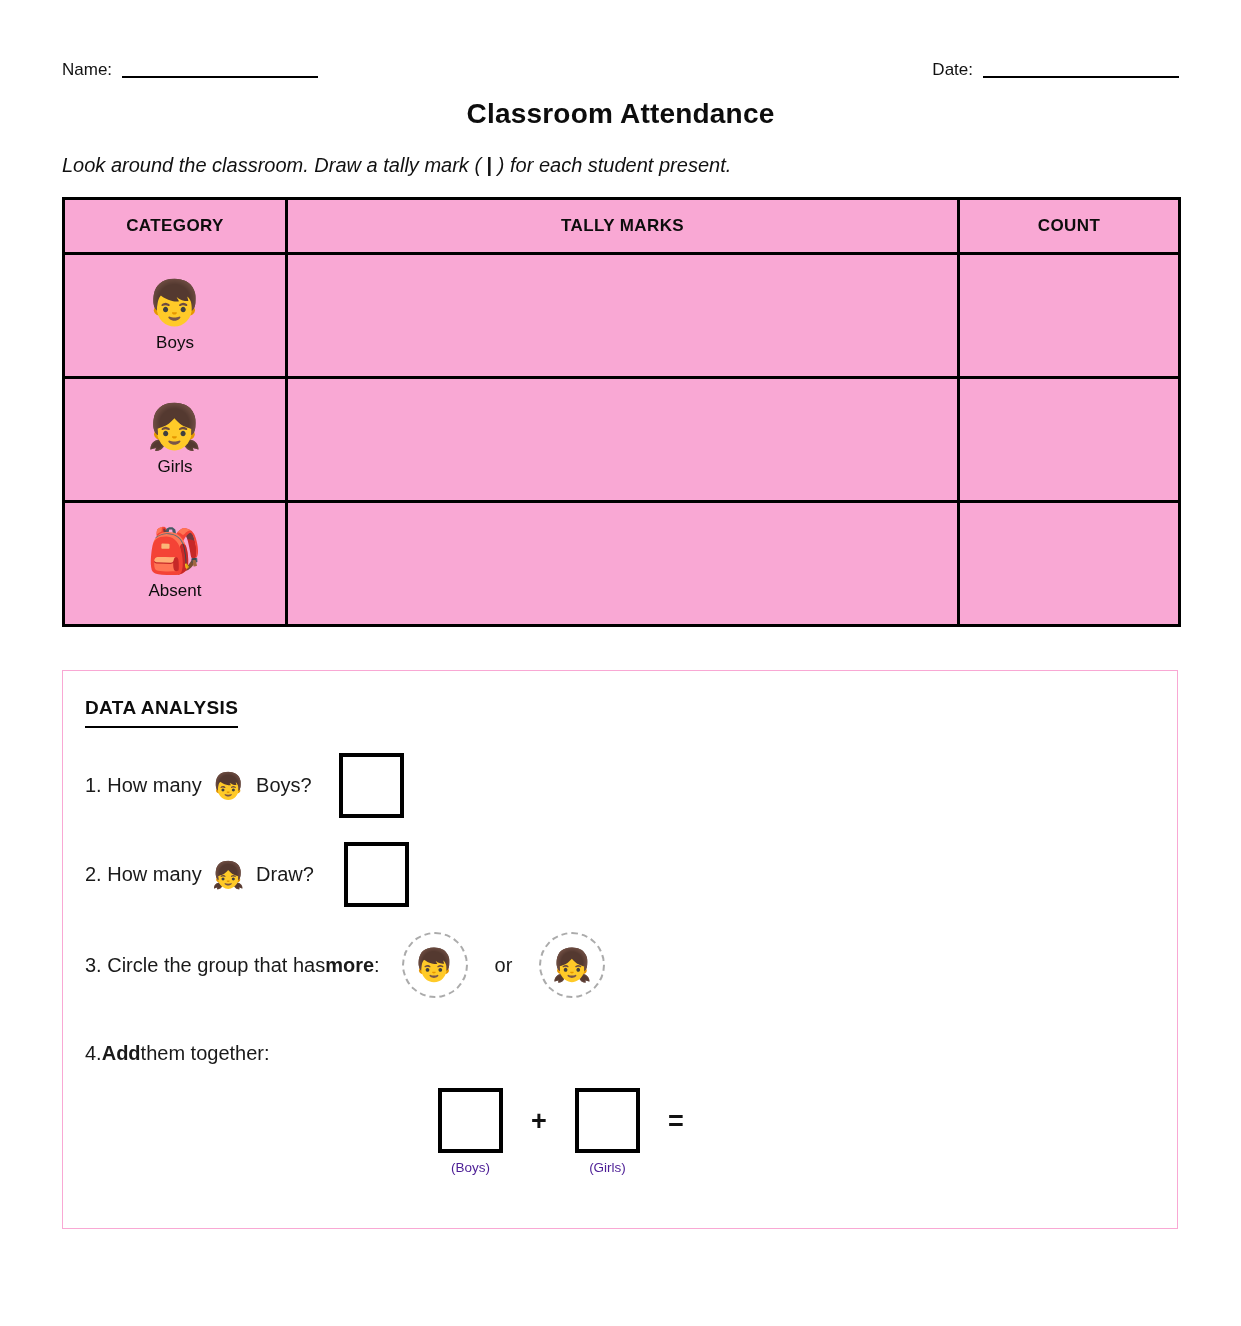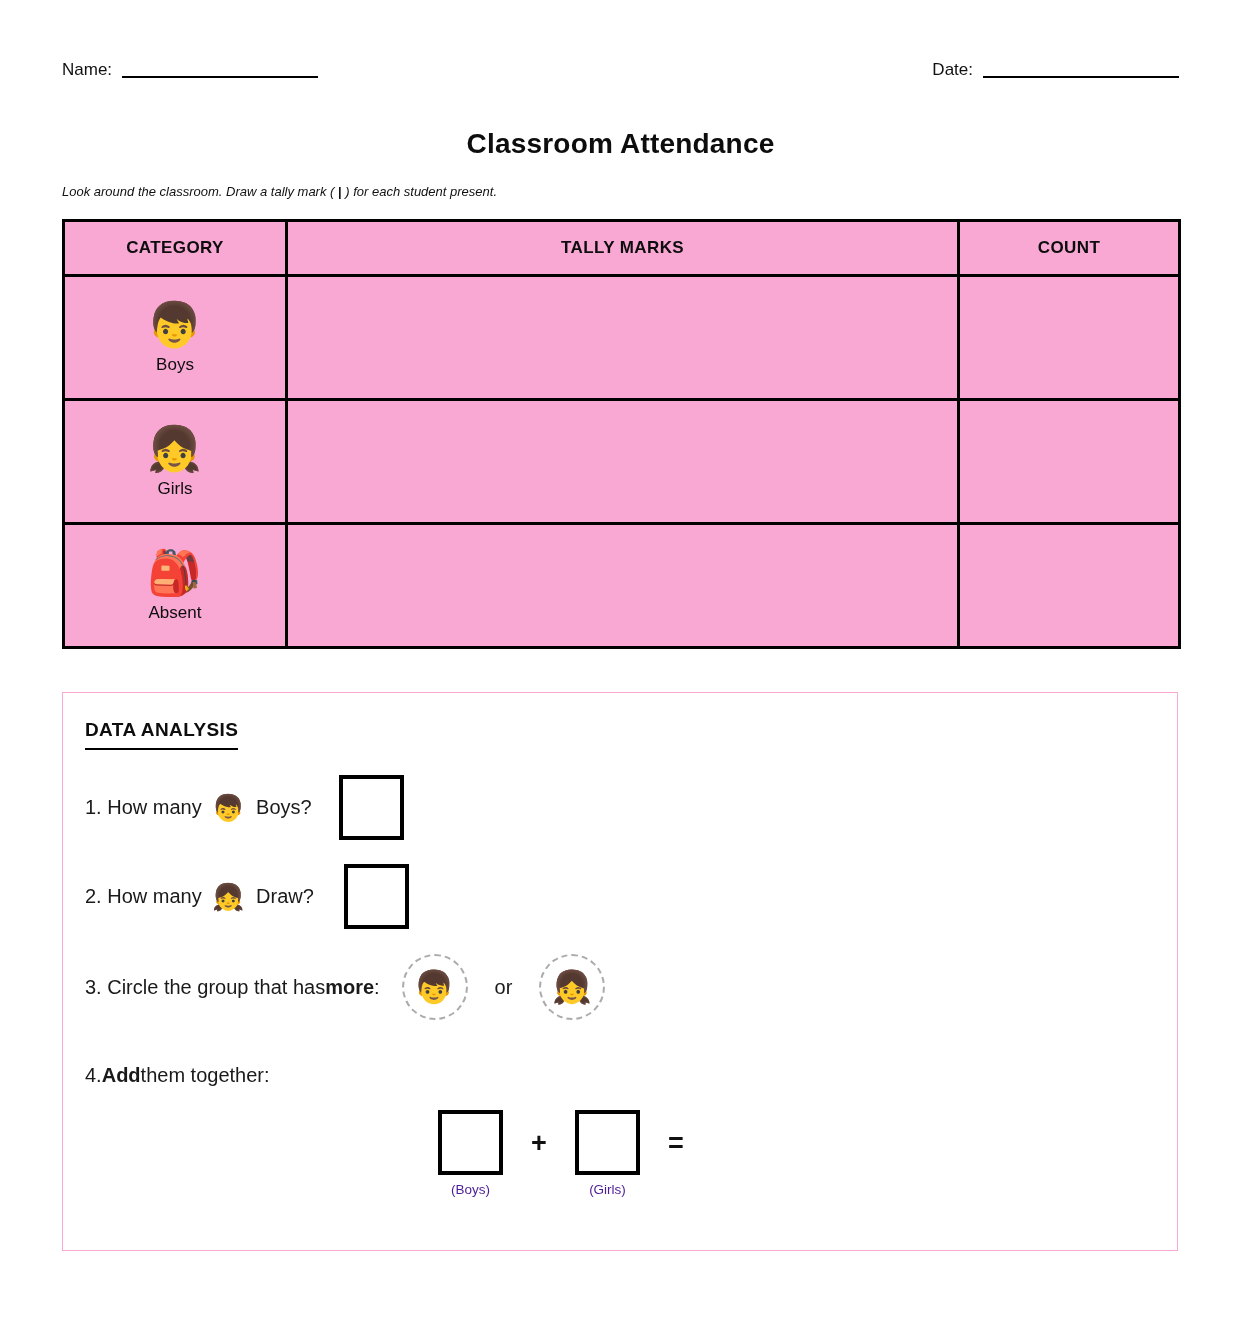--- a/index.html
+++ b/index.html
@@ -23,27 +23,27 @@
     height: 1.05em;
     margin-left: 10px;
     vertical-align: -3px;
   }
 
   
   h1.title {
     text-align: center;
     font-size: 28px;
     font-weight: 700;
-    margin-top: 48px;
+    margin-top: 18px;
     letter-spacing: 0.2px;
     color: #0d0d0d;
   }
   .instruction {
     margin-top: 24px;
-    font-size: 13px;
+    font-size: 20px;
     font-style: italic;
     color: #111;
   }
   .tally-bar { font-style: normal; font-weight: 700; }
 
   
   table.attendance {
     margin-top: 20px;
     width: 1116px;
     border-collapse: collapse;

